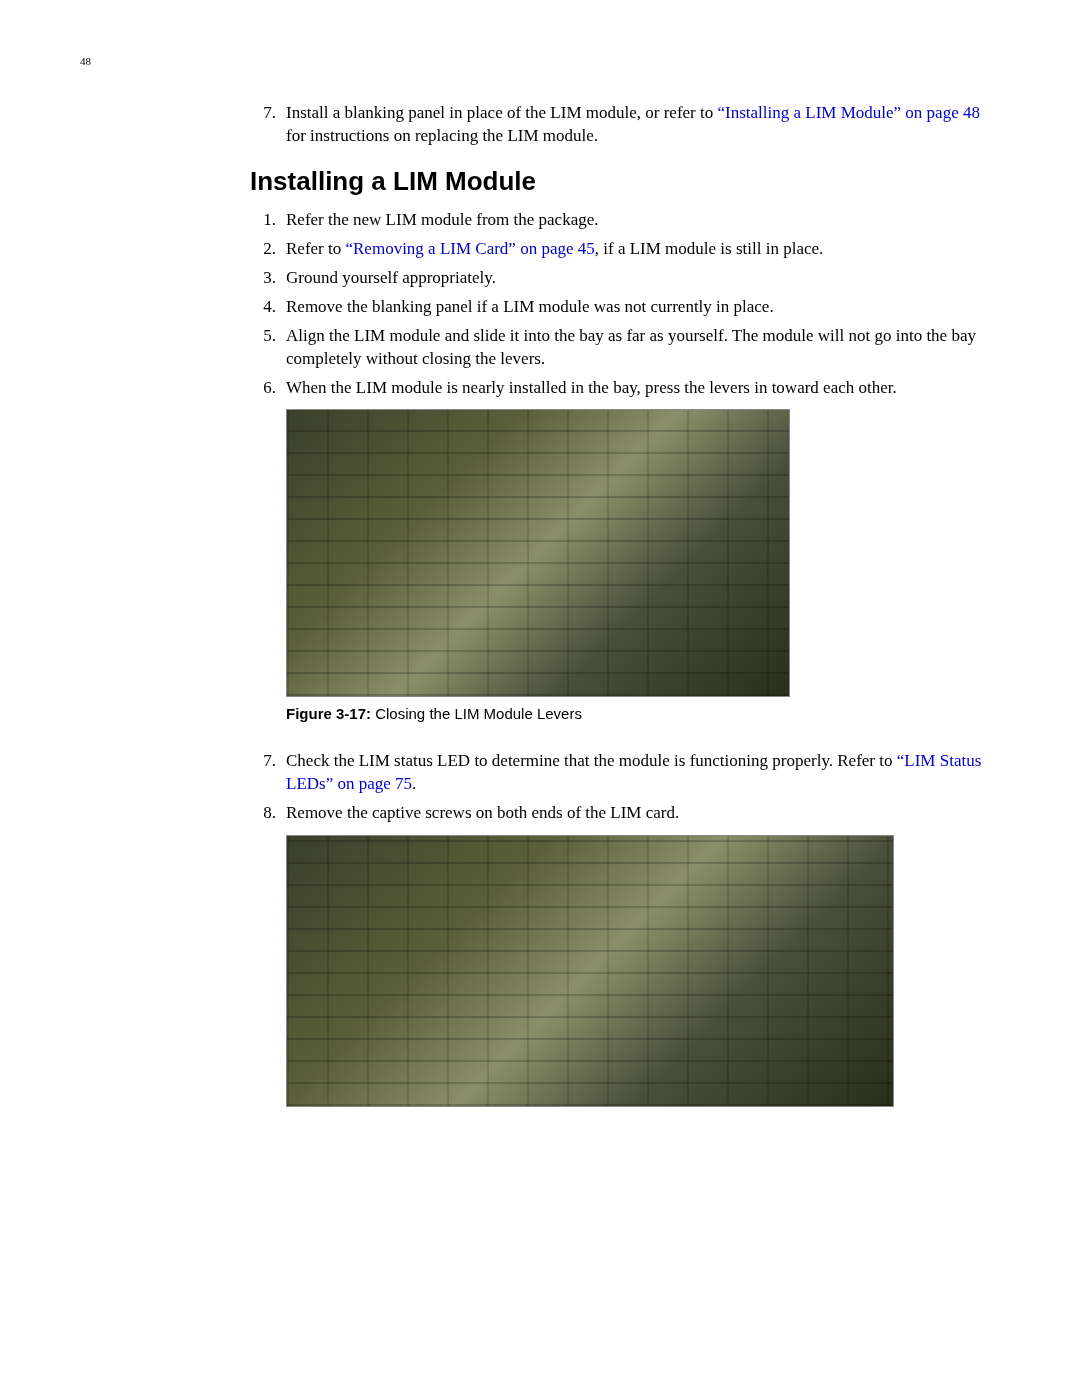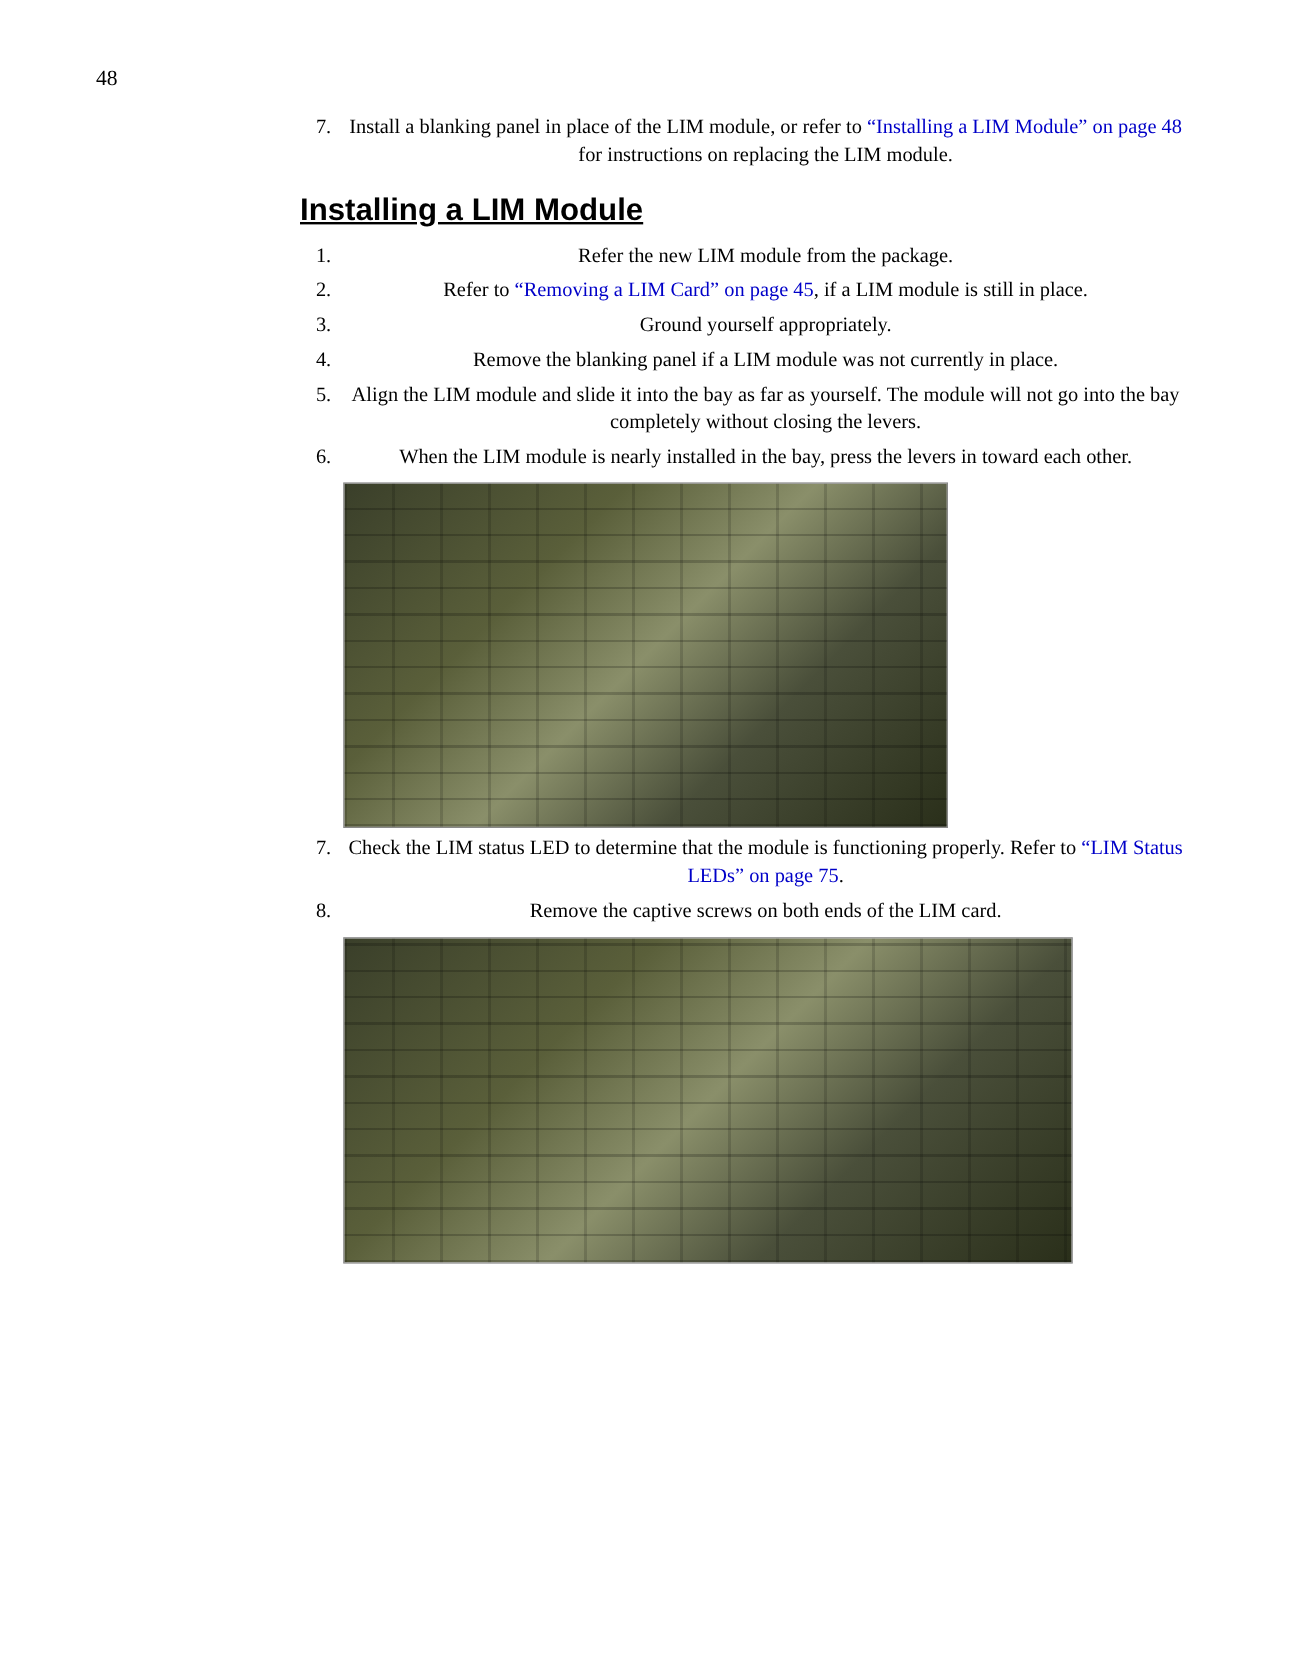--- a/index.html
+++ b/index.html
@@ -9,22 +9,22 @@
     font-family: "Times New Roman", Times, serif;
     font-size: 17px;
     color: #000;
     width: 1080px;
   }
   .page {
     padding: 55px 90px 60px 90px;
     box-sizing: border-box;
   }
   .page-number {
-    font-size: 18px;
-    margin-bottom: 19px;
+    font-size: 11px;
+    margin-bottom: 35px;
     margin-left: -10px;
   }
   .content {
     margin-left: 160px;
   }
   ol {
     margin: 0;
     padding: 0;
     list-style: none;
   }
@@ -34,28 +34,26 @@
     line-height: 1.35;
   }
   li .num {
     width: 26px;
     flex-shrink: 0;
     text-align: right;
     padding-right: 10px;
   }
   li .text {
     flex: 1;
-    text-align: center;
   }
   h2 {
     font-family: Arial, Helvetica, sans-serif;
     font-weight: bold;
     font-size: 26px;
     margin: 18px 0 12px 0;
-    text-decoration: underline;
   }
   .xref {
     color: #0000c8;
     cursor: pointer;
   }
   .figure {
     margin: 10px 0 6px 36px;
   }
   .figure-img {
     background: linear-gradient(135deg, #3a3f2a 0%, #5a5f3a 30%, #8a8f6a 50%, #4a4f3a 70%, #2a2f1a 100%);
@@ -137,20 +135,23 @@
           <span class="num">6.</span>
           <span class="text">When the LIM module is nearly installed in the bay, press the levers in toward each other.</span>
         </li>
       </ol>
 
     <div class="figure">
       <div class="figure-img f17" title="Photo of hands closing LIM module levers on chassis">
         <div class="hw-texture"></div>
       </div>
     </div>
+    <div class="fig-caption">
+      <span class="label">Figure 3-17: </span><span>Closing the LIM Module Levers</span>
+    </div>
 
     <ol id="list-b">
         <li>
           <span class="num">7.</span>
           <span class="text"><span>Check the LIM status LED to determine that the module is functioning properly. Refer to </span><span class="xref">“LIM Status LEDs” on page 75</span><span>.</span></span>
         </li>
         <li>
           <span class="num">8.</span>
           <span class="text">Remove the captive screws on both ends of the LIM card.</span>
         </li>

